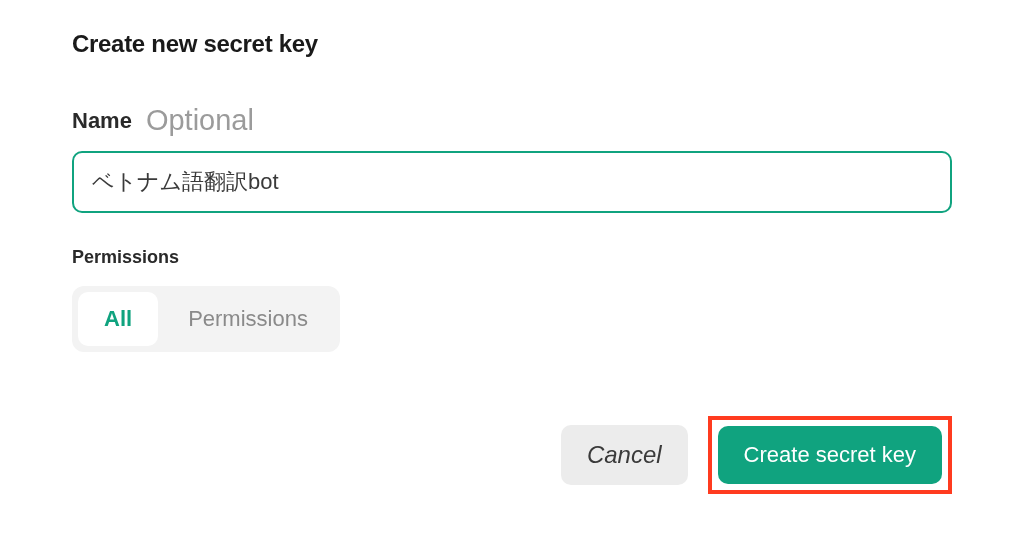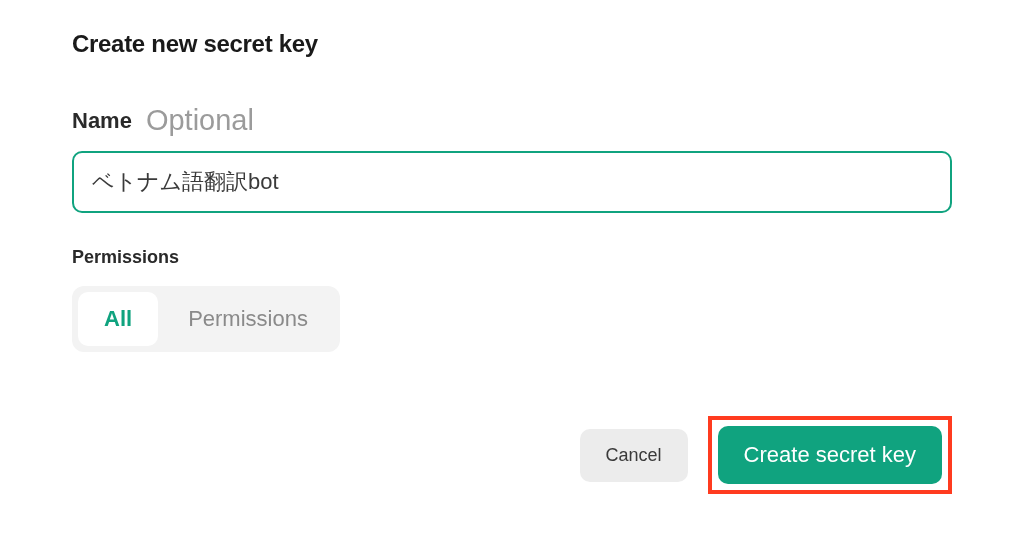--- a/index.html
+++ b/index.html
@@ -85,24 +85,25 @@
       align-items: center;
       gap: 20px;
       margin-top: 64px;
     }
     .cancel-btn {
       background: #ececec;
       color: #3a3a3a;
       border: none;
       border-radius: 10px;
       padding: 16px 26px;
-      font-size: 18px;
+      font-size: 24px;
       font-weight: 500;
       cursor: pointer;
       font-family: inherit;
+      font-style: italic;
     }
     .highlight-box {
       border: 4px solid #ff3b1f;
       padding: 6px;
       display: inline-flex;
     }
     .create-btn {
       background: #10a37f;
       color: #ffffff;
       border: none;

